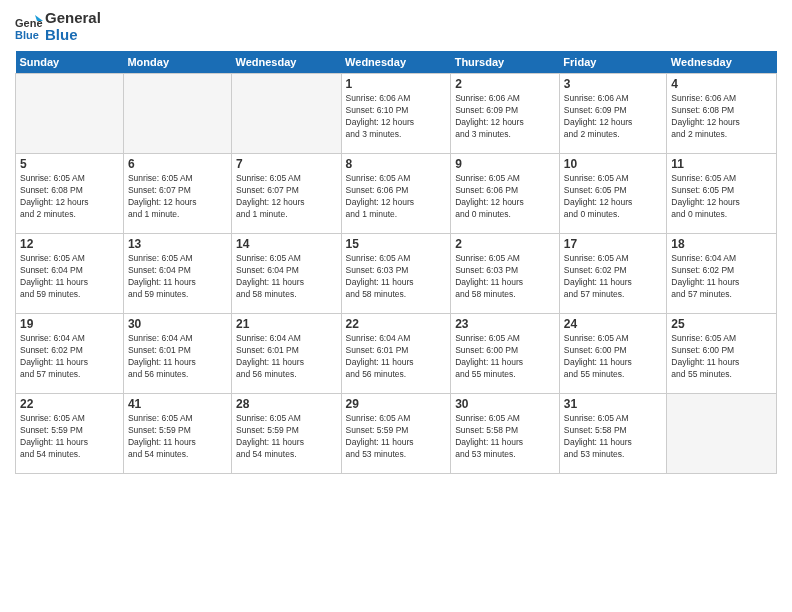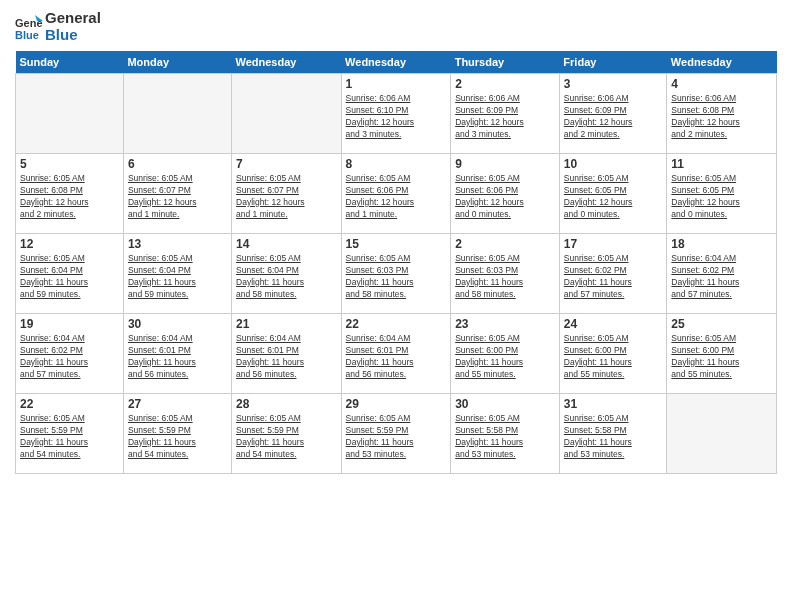--- a/index.html
+++ b/index.html
@@ -71,21 +71,20 @@
     .day-number {
       font-size: 12px;
       font-weight: bold;
       color: #333;
       margin-bottom: 2px;
     }
     .day-info {
       font-size: 8.5px;
       color: #333;
       line-height: 1.4;
-      text-decoration: underline;
     }
     .calendar tr:nth-child(even) td:not(.empty) {
       background: #fff;
     }
   </style>
 </head>
 <body>
 
 <div class="page">
   <div class="header">
@@ -303,21 +302,21 @@
         </tr>
         <tr>
           <td>
             <div class="day-number">22</div>
             <div class="day-info" style="white-space: pre-line;">Sunrise: 6:05 AM
 Sunset: 5:59 PM
 Daylight: 11 hours
 and 54 minutes.</div>
           </td>
           <td>
-            <div class="day-number">27</div>
+            <div class="day-number">41</div>
             <div class="day-info" style="white-space: pre-line;">Sunrise: 6:05 AM
 Sunset: 5:59 PM
 Daylight: 11 hours
 and 54 minutes.</div>
           </td>
           <td>
             <div class="day-number">28</div>
             <div class="day-info" style="white-space: pre-line;">Sunrise: 6:05 AM
 Sunset: 5:59 PM
 Daylight: 11 hours

